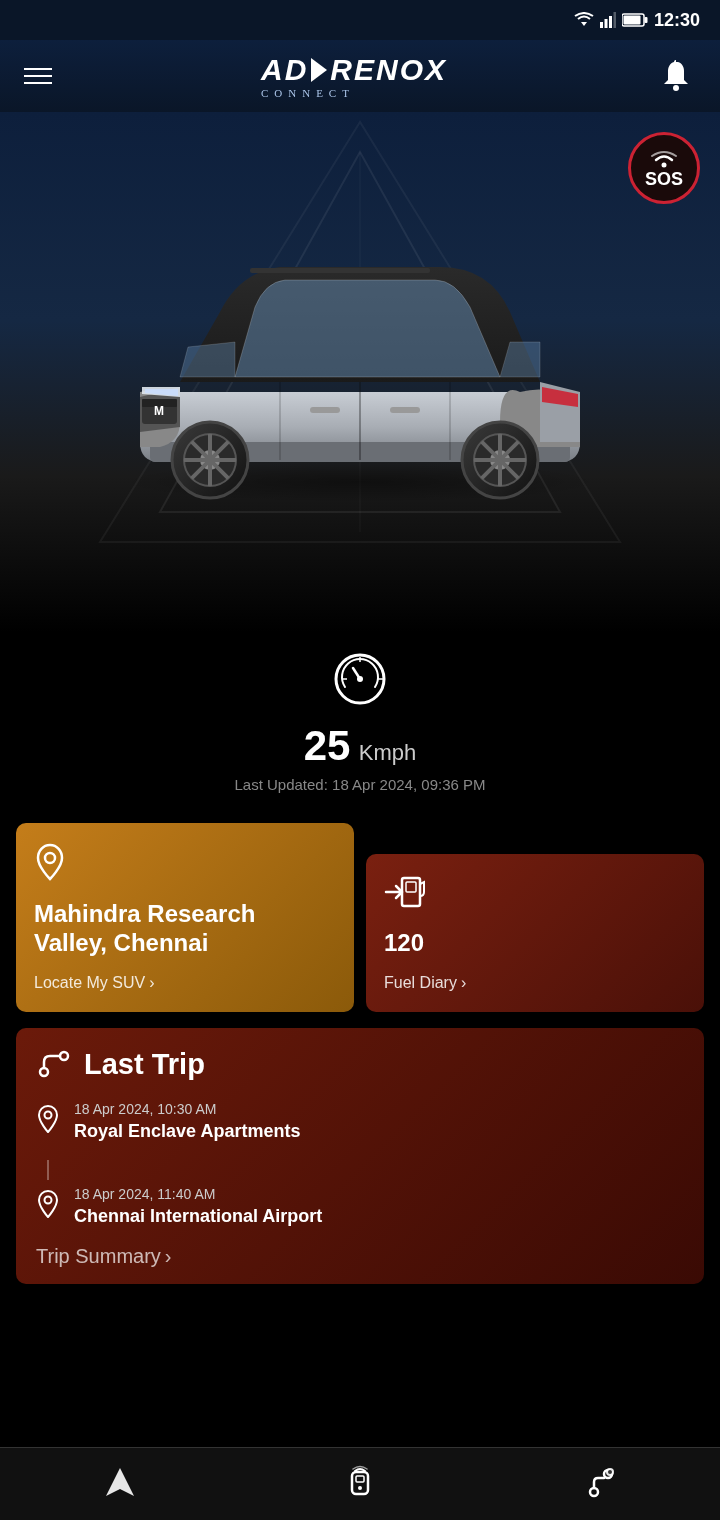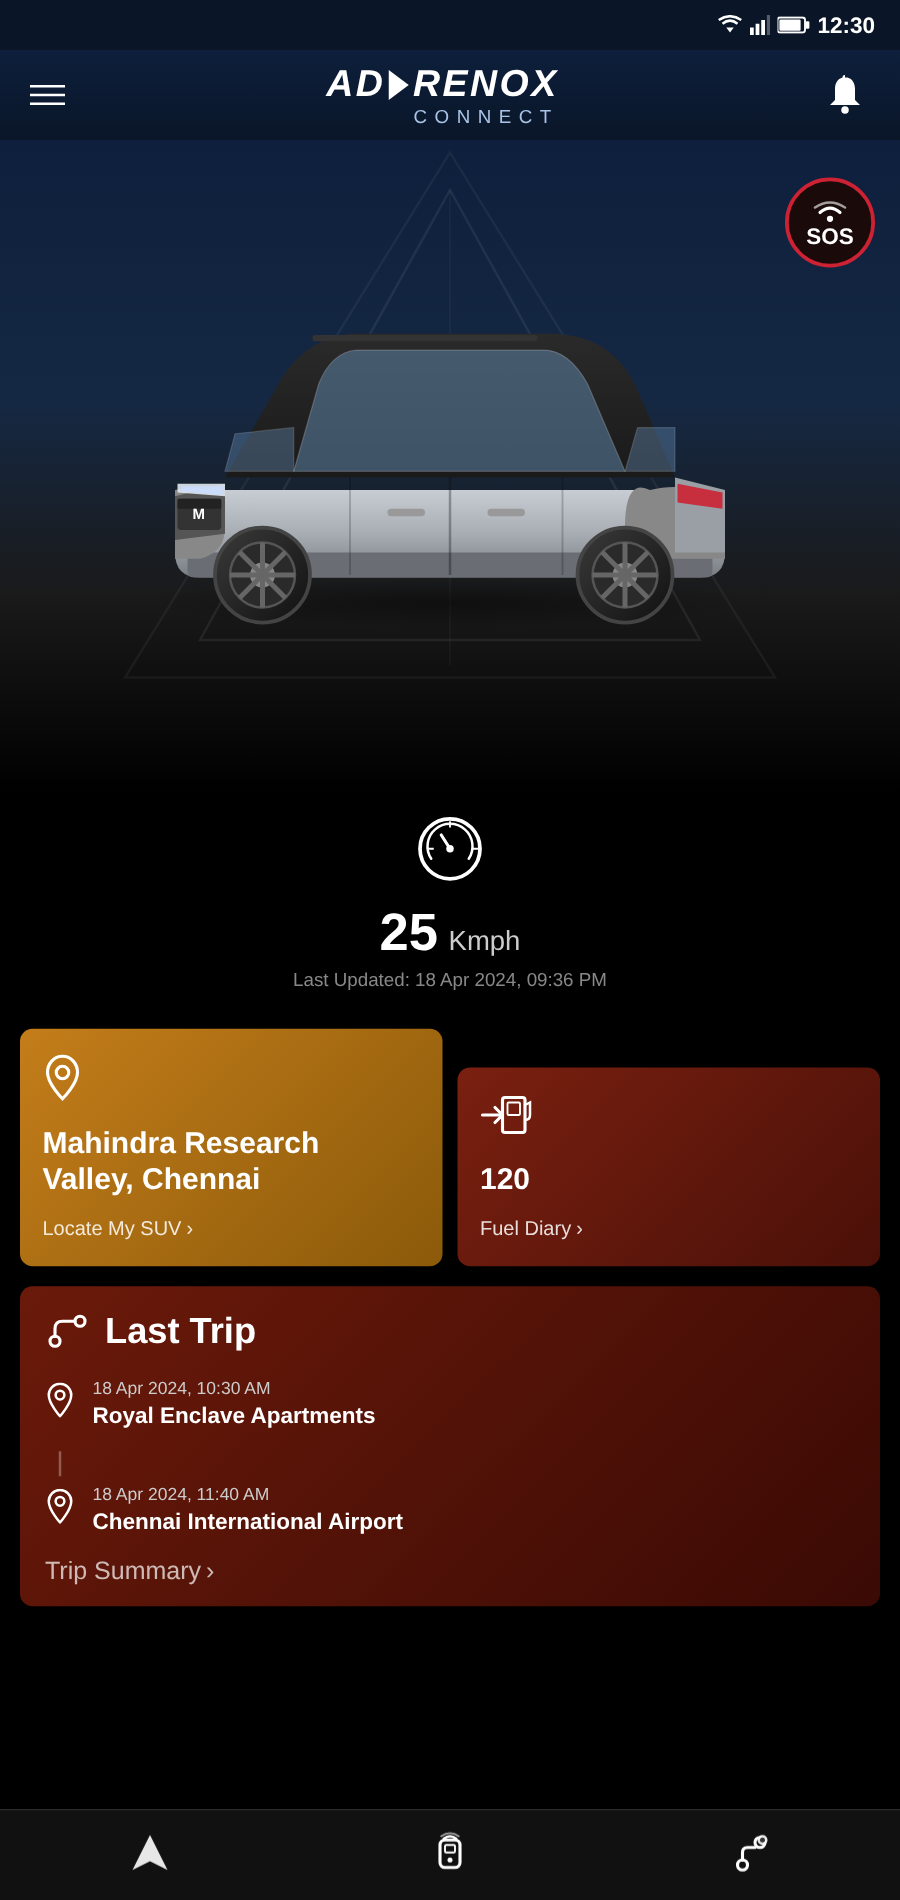--- a/index.html
+++ b/index.html
@@ -52,24 +52,25 @@
     .menu-icon span {
       display: block;
       width: 28px;
       height: 2px;
       background: #fff;
     }
     .logo-area {
       text-align: center;
     }
     .logo-sub {
-      font-size: 15px;
+      font-size: 11px;
       letter-spacing: 6px;
       color: #aac4e8;
-      text-align: right;
+      text-align: left;
+      font-family: Liberation Serif, serif;
     }
     .bell-icon {
       width: 40px;
       height: 40px;
       display: flex;
       align-items: center;
       justify-content: center;
       cursor: pointer;
     }
 
@@ -92,21 +93,21 @@
       overflow: hidden;
     }
     .hero-bg-graphic svg {
       width: 100%;
       height: 100%;
     }
 
     
     .sos-btn {
       position: absolute;
-      top: 30px;
+      top: 20px;
       right: 20px;
       width: 72px;
       height: 72px;
       border-radius: 50%;
       border: 3px solid #cc2233;
       background: #1a0a0a;
       display: flex;
       flex-direction: column;
       align-items: center;
       justify-content: center;

